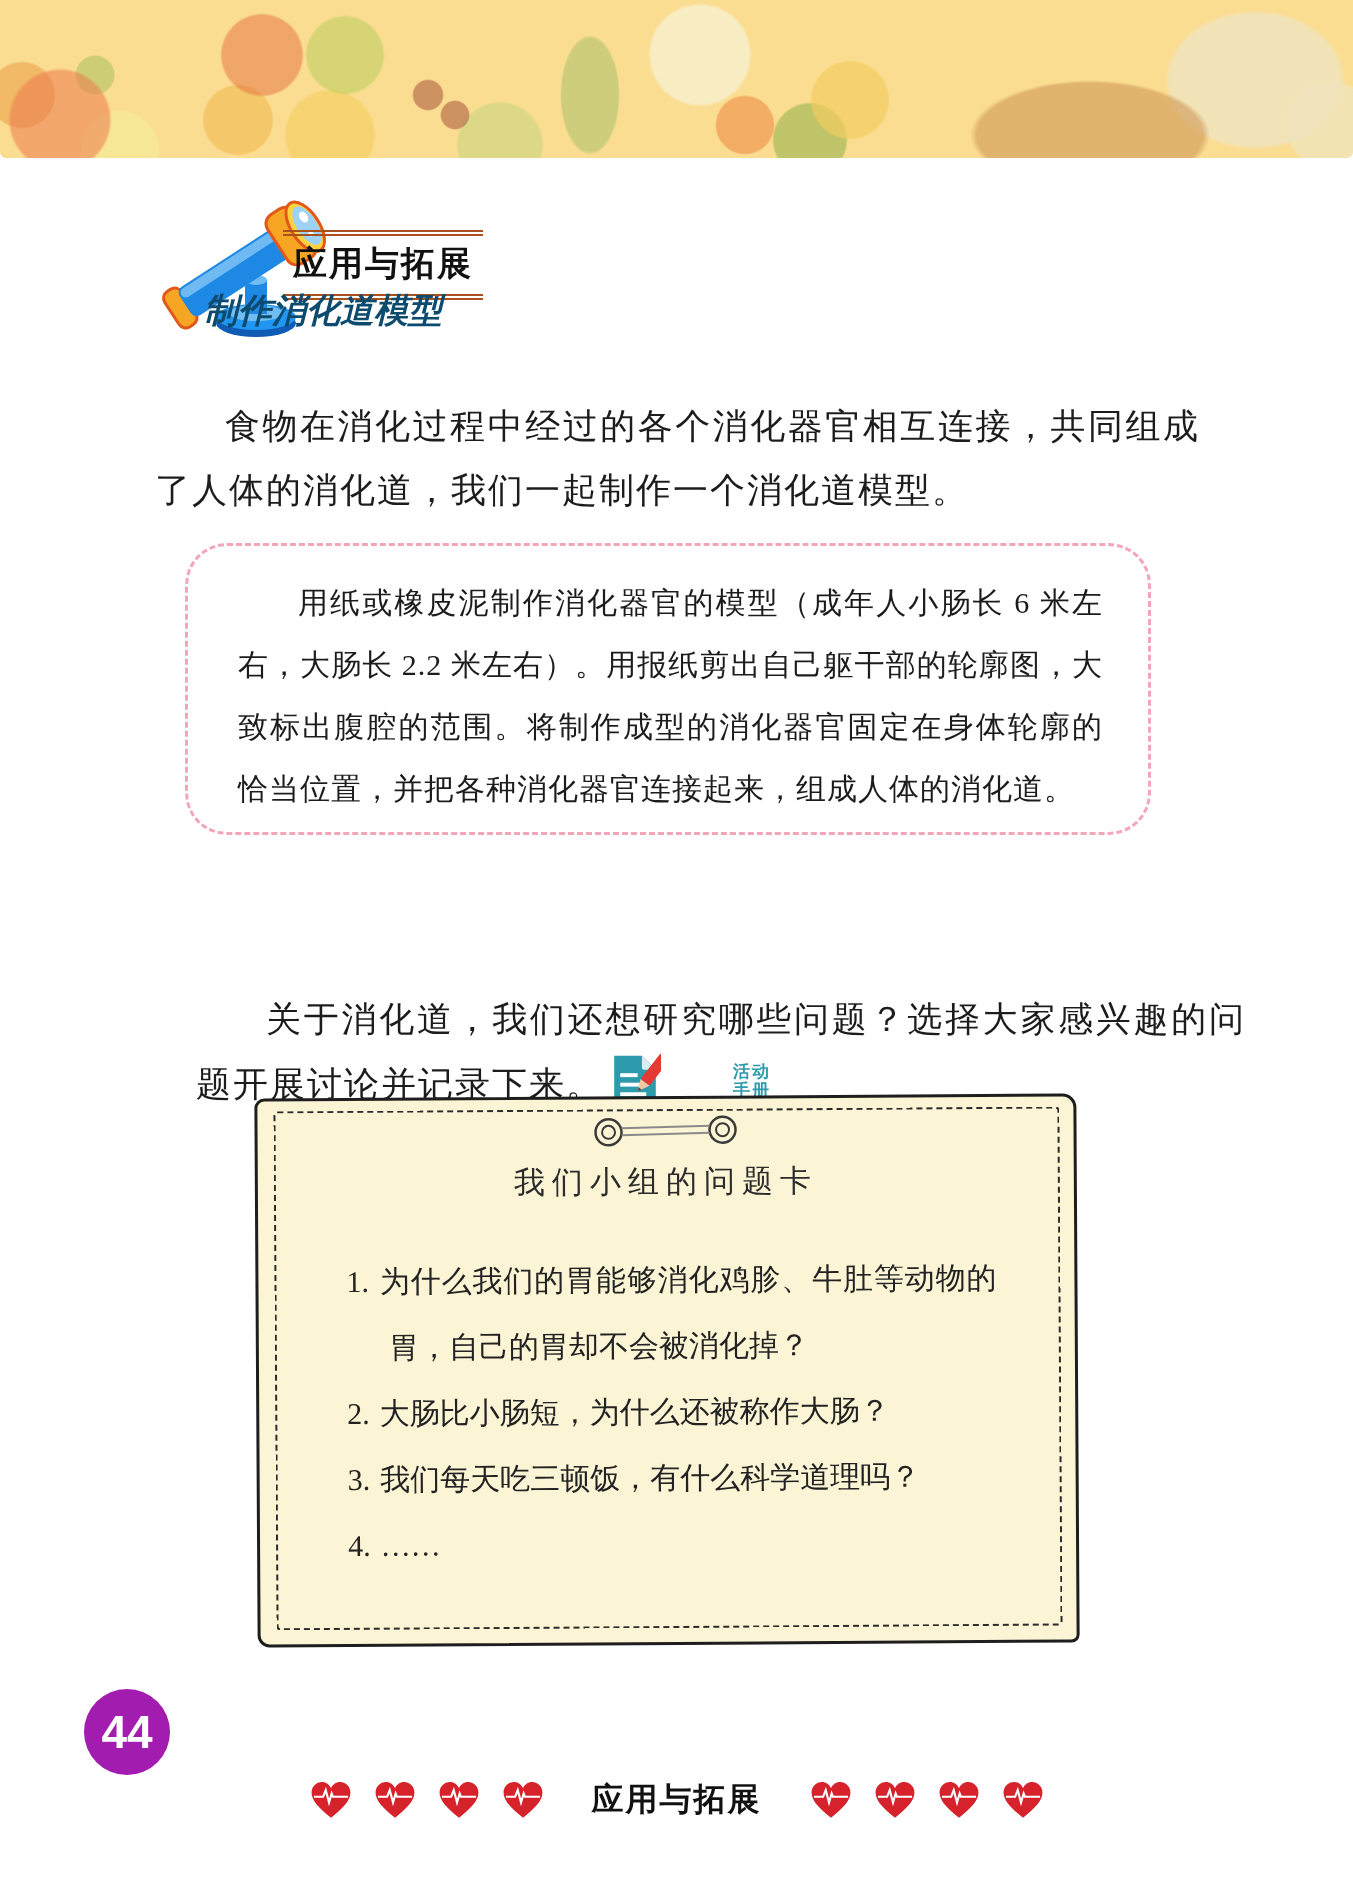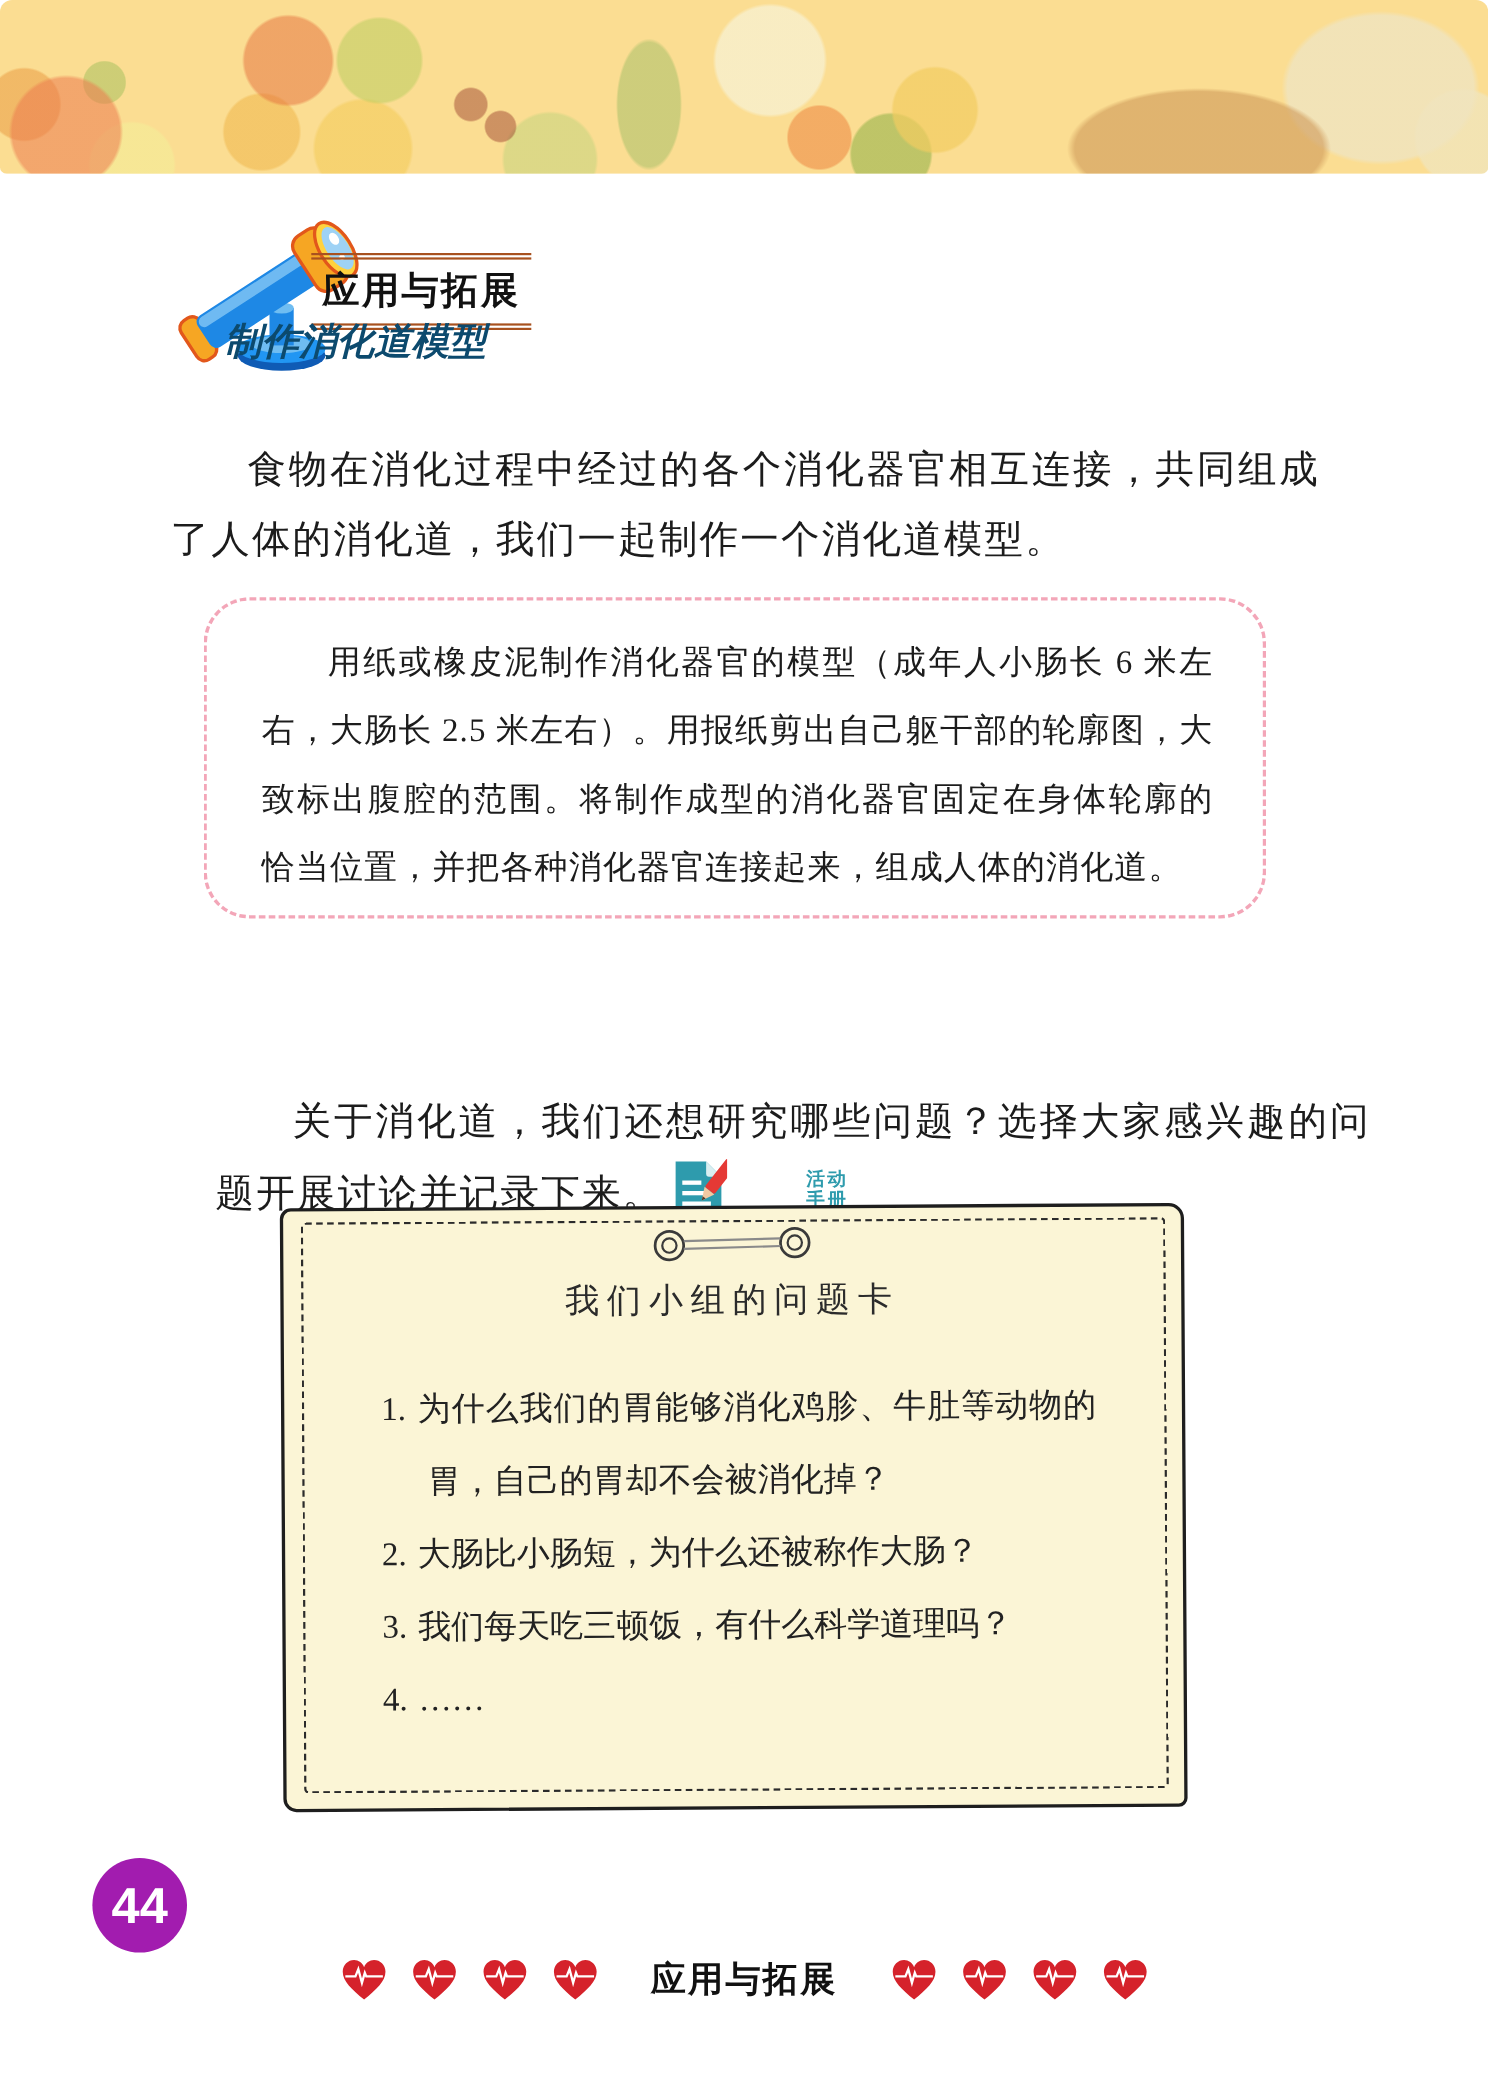--- a/index.html
+++ b/index.html
@@ -1,17 +1,17 @@
 <!DOCTYPE html>
 <html><head>
 <meta charset="utf-8">
 <style>
   html,body{margin:0;padding:0;background:#ffffff;}
   #page{position:relative;width:1353px;height:1885px;background:#ffffff;overflow:hidden;
-        font-family:"Liberation Serif", serif;color:#1d1d1d;border-radius:11px;}
+        font-family:"Liberation Serif", serif;color:#1d1d1d;}
 
   
   .banner{position:absolute;left:0;top:0;width:1353px;height:158px;
     background-color:#fbdd92;
     background-image:
       radial-gradient(circle 52px at 60px 120px,  rgba(236,122,78,.55) 0 94%, transparent 100%),
       radial-gradient(circle 40px at 120px 150px, rgba(246,232,150,.9) 0 94%, transparent 100%),
       radial-gradient(circle 34px at 22px 95px,   rgba(232,150,60,.5) 0 94%, transparent 100%),
       radial-gradient(circle 20px at 95px 75px,   rgba(160,190,90,.5) 0 94%, transparent 100%),
       radial-gradient(circle 42px at 262px 55px,  rgba(228,110,60,.5) 0 94%, transparent 100%),
@@ -118,21 +118,21 @@
     </g>
   </svg>
 
   <div class="section-label">应用与拓展</div>
 
   <div class="heading">制作消化道模型</div>
 
   <p class="body-text p1">食物在消化过程中经过的各个消化器官相互连接，共同组成了人体的消化道，我们一起制作一个消化道模型。</p>
 
   <div class="activity-box">
-    <p>用纸或橡皮泥制作消化器官的模型（成年人小肠长 6 米左右，大肠长 2.5 米左右）。用报纸剪出自己躯干部的轮廓图，大致标出腹腔的范围。将制作成型的消化器官固定在身体轮廓的恰当位置，并把各种消化器官连接起来，组成人体的消化道。</p>
+    <p>用纸或橡皮泥制作消化器官的模型（成年人小肠长 6 米左右，大肠长 2.2 米左右）。用报纸剪出自己躯干部的轮廓图，大致标出腹腔的范围。将制作成型的消化器官固定在身体轮廓的恰当位置，并把各种消化器官连接起来，组成人体的消化道。</p>
   </div>
 
 
   <p class="body-text p3">
     <span>关于消化道，我们还想研究哪些问题？选择大家感兴趣的问题开展讨论并记录下来。</span><span class="manual-icon">
       <svg width="52" height="58" viewBox="0 0 60 66">
         <path d="M6 4 h32 l16 16 v40 a4 4 0 0 1 -4 4 H10 a4 4 0 0 1 -4 -4 Z" fill="#2e9bad"></path>
         <path d="M38 4 l16 16 h-13 a3 3 0 0 1 -3 -3 Z" fill="#d9eef1"></path>
         <rect x="13" y="24" width="20" height="4.5" fill="#ffffff"></rect>
         <rect x="13" y="35" width="26" height="4.5" fill="#ffffff"></rect>

